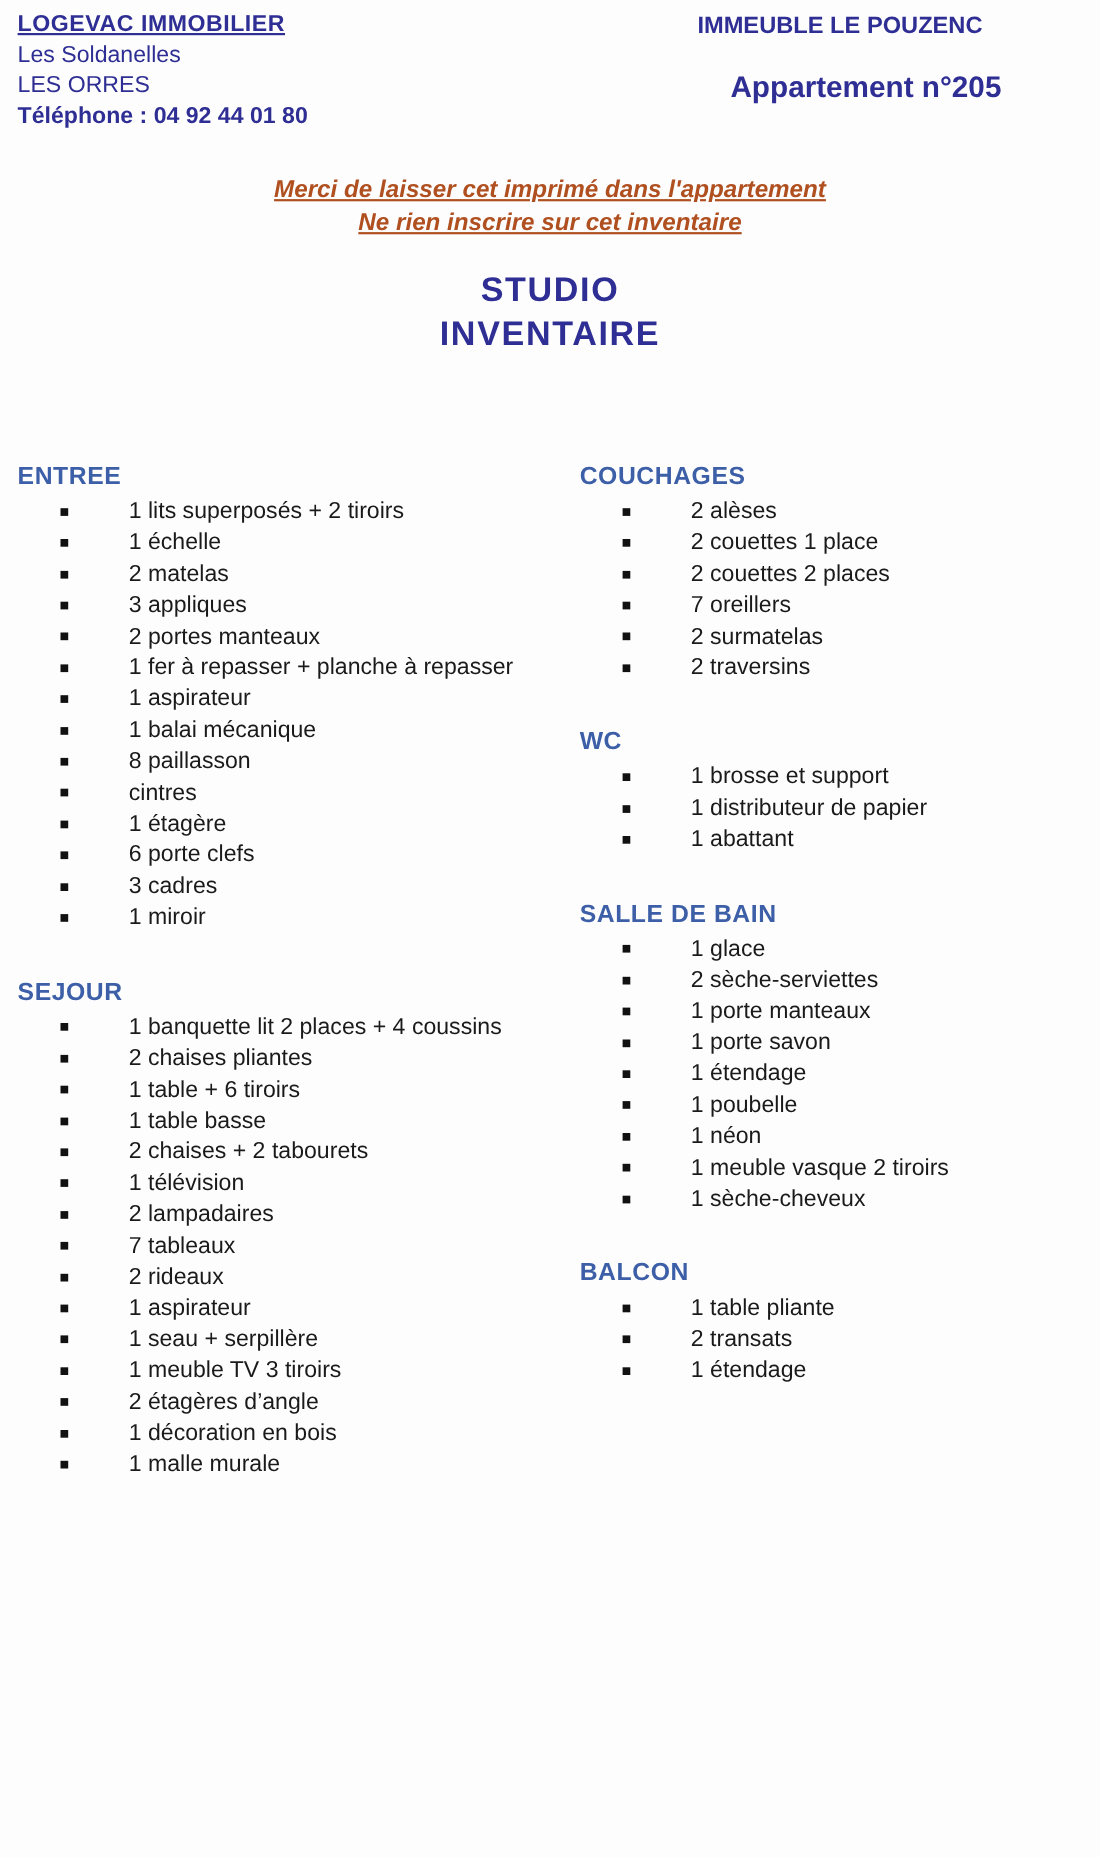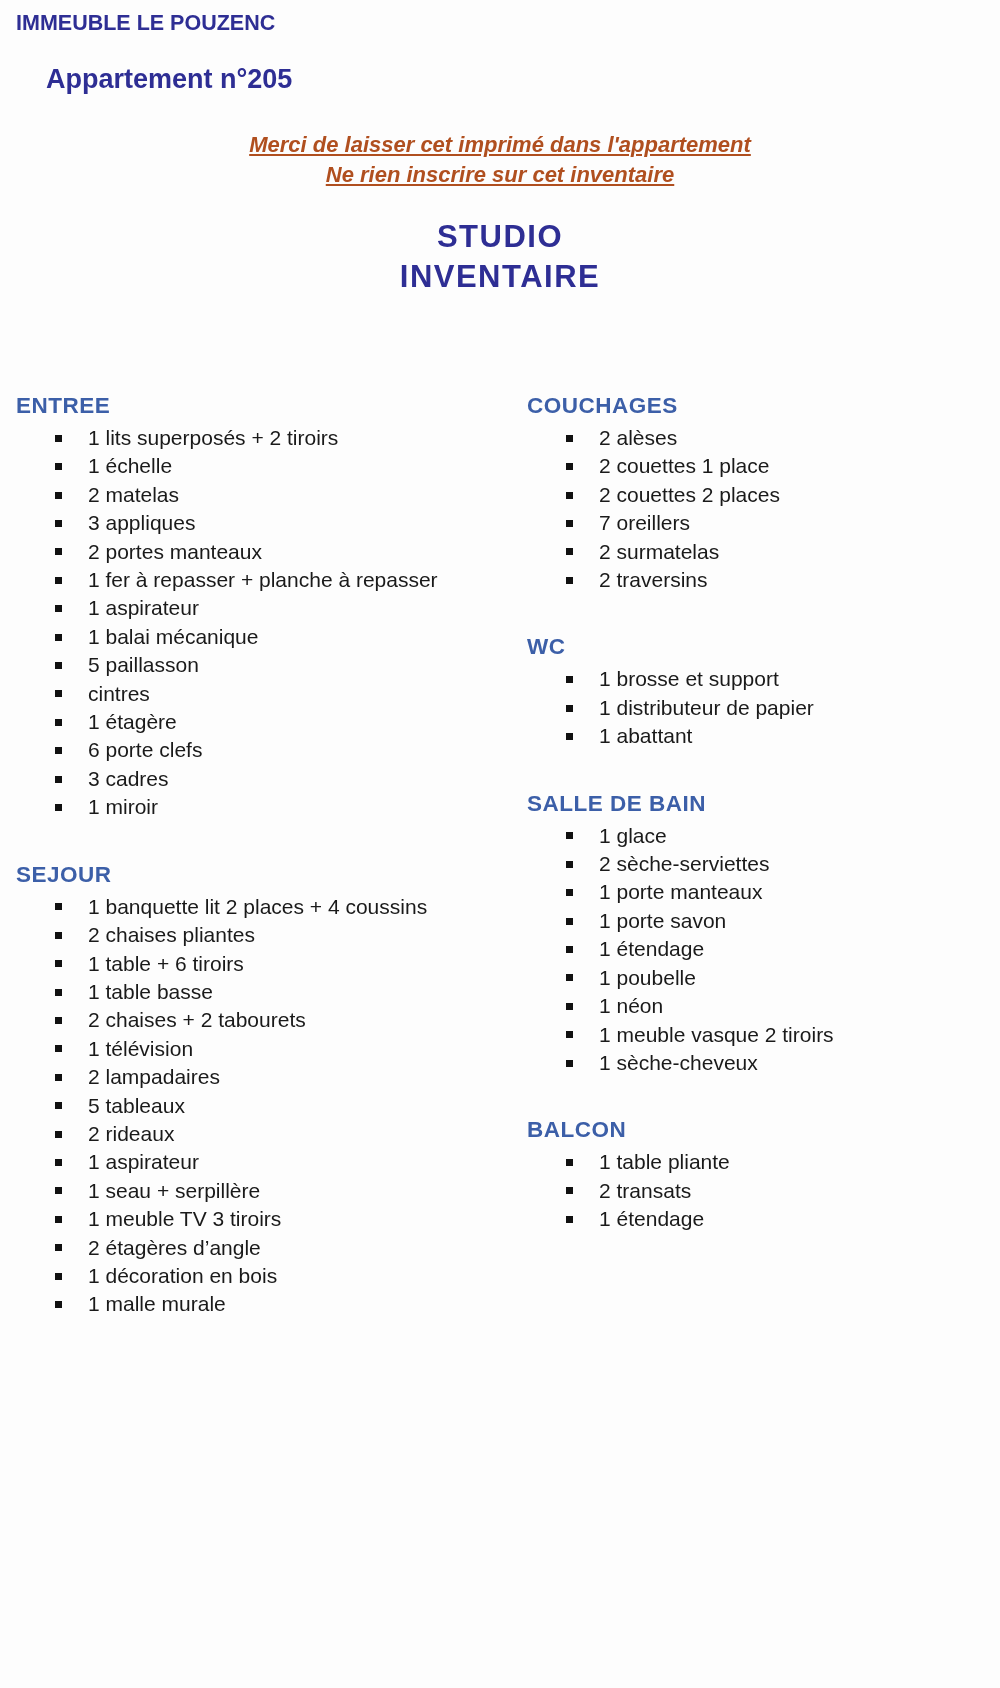--- a/index.html
+++ b/index.html
@@ -50,38 +50,44 @@
   .col-left  { width: 511px; flex: 0 0 511px; }
   .col-right { flex: 1; }
 
   section.section { margin: 0 0 40px 0; }
   .section-title {
     margin: 0 0 5px 0;
     font-size: 22.5px; line-height: 26px; font-weight: bold;
     color: var(--section-blue); letter-spacing: .5px;
   }
   ul.items { list-style: none; margin: 0; padding: 0 0 0 39px; }
-  ul.items li { display: flex; align-items: center; line-height: 28.4px; }
+  ul.items li { display: flex; align-items: center; line-height: 28.4px; gap: 29px; }
   .bullet { flex: 0 0 7px; width: 7px; height: 7px; background: #111; margin-right: 26px; }
   .item-text { font-size: 21px; color: var(--text-black); white-space: nowrap; }
 
   
   [data-name="section-entree"]        { margin-bottom: 52px; }
   [data-name="section-sejour"]        { margin-bottom: 0; }
   [data-name="section-couchages"]     { margin-bottom: 26px; }
   [data-name="section-wc"]            { margin-bottom: 26px; }
   [data-name="section-salle-de-bain"] { margin-bottom: 50px; }
   [data-name="section-balcon"]        { margin-bottom: 0; }
 </style>
 </head>
 <body>
 
 <div class="page" data-name="inventory-document">
 
   <header class="doc-header" data-name="document-header">
+    <div class="header-left" data-name="agency-block">
+      <div class="agency" data-name="agency-name">LOGEVAC IMMOBILIER</div>
+      <div data-name="residence-name">Les Soldanelles</div>
+      <div data-name="city-name">LES ORRES</div>
+      <div class="phone" data-name="phone-line">Téléphone : 04 92 44 01 80</div>
+    </div>
     <div class="header-right" data-name="building-block">
       <div class="building" data-name="building-name">IMMEUBLE LE POUZENC</div>
       <div class="apartment" data-name="apartment-number">Appartement n°205</div>
     </div>
   </header>
 
   <div class="notice" data-name="notice-block">
     <div data-name="notice-line-1">Merci de laisser cet imprimé dans l'appartement</div>
     <div data-name="notice-line-2">Ne rien inscrire sur cet inventaire</div>
   </div>
@@ -123,21 +129,21 @@
             <li data-name="inventory-item">
               <span class="bullet" data-name="bullet-square-icon"></span>
               <span class="item-text" data-name="item-text">1 aspirateur</span>
             </li>
             <li data-name="inventory-item">
               <span class="bullet" data-name="bullet-square-icon"></span>
               <span class="item-text" data-name="item-text">1 balai mécanique</span>
             </li>
             <li data-name="inventory-item">
               <span class="bullet" data-name="bullet-square-icon"></span>
-              <span class="item-text" data-name="item-text">5 paillasson</span>
+              <span class="item-text" data-name="item-text">8 paillasson</span>
             </li>
             <li data-name="inventory-item">
               <span class="bullet" data-name="bullet-square-icon"></span>
               <span class="item-text" data-name="item-text">cintres</span>
             </li>
             <li data-name="inventory-item">
               <span class="bullet" data-name="bullet-square-icon"></span>
               <span class="item-text" data-name="item-text">1 étagère</span>
             </li>
             <li data-name="inventory-item">
@@ -180,21 +186,21 @@
             <li data-name="inventory-item">
               <span class="bullet" data-name="bullet-square-icon"></span>
               <span class="item-text" data-name="item-text">1 télévision</span>
             </li>
             <li data-name="inventory-item">
               <span class="bullet" data-name="bullet-square-icon"></span>
               <span class="item-text" data-name="item-text">2 lampadaires</span>
             </li>
             <li data-name="inventory-item">
               <span class="bullet" data-name="bullet-square-icon"></span>
-              <span class="item-text" data-name="item-text">5 tableaux</span>
+              <span class="item-text" data-name="item-text">7 tableaux</span>
             </li>
             <li data-name="inventory-item">
               <span class="bullet" data-name="bullet-square-icon"></span>
               <span class="item-text" data-name="item-text">2 rideaux</span>
             </li>
             <li data-name="inventory-item">
               <span class="bullet" data-name="bullet-square-icon"></span>
               <span class="item-text" data-name="item-text">1 aspirateur</span>
             </li>
             <li data-name="inventory-item">

